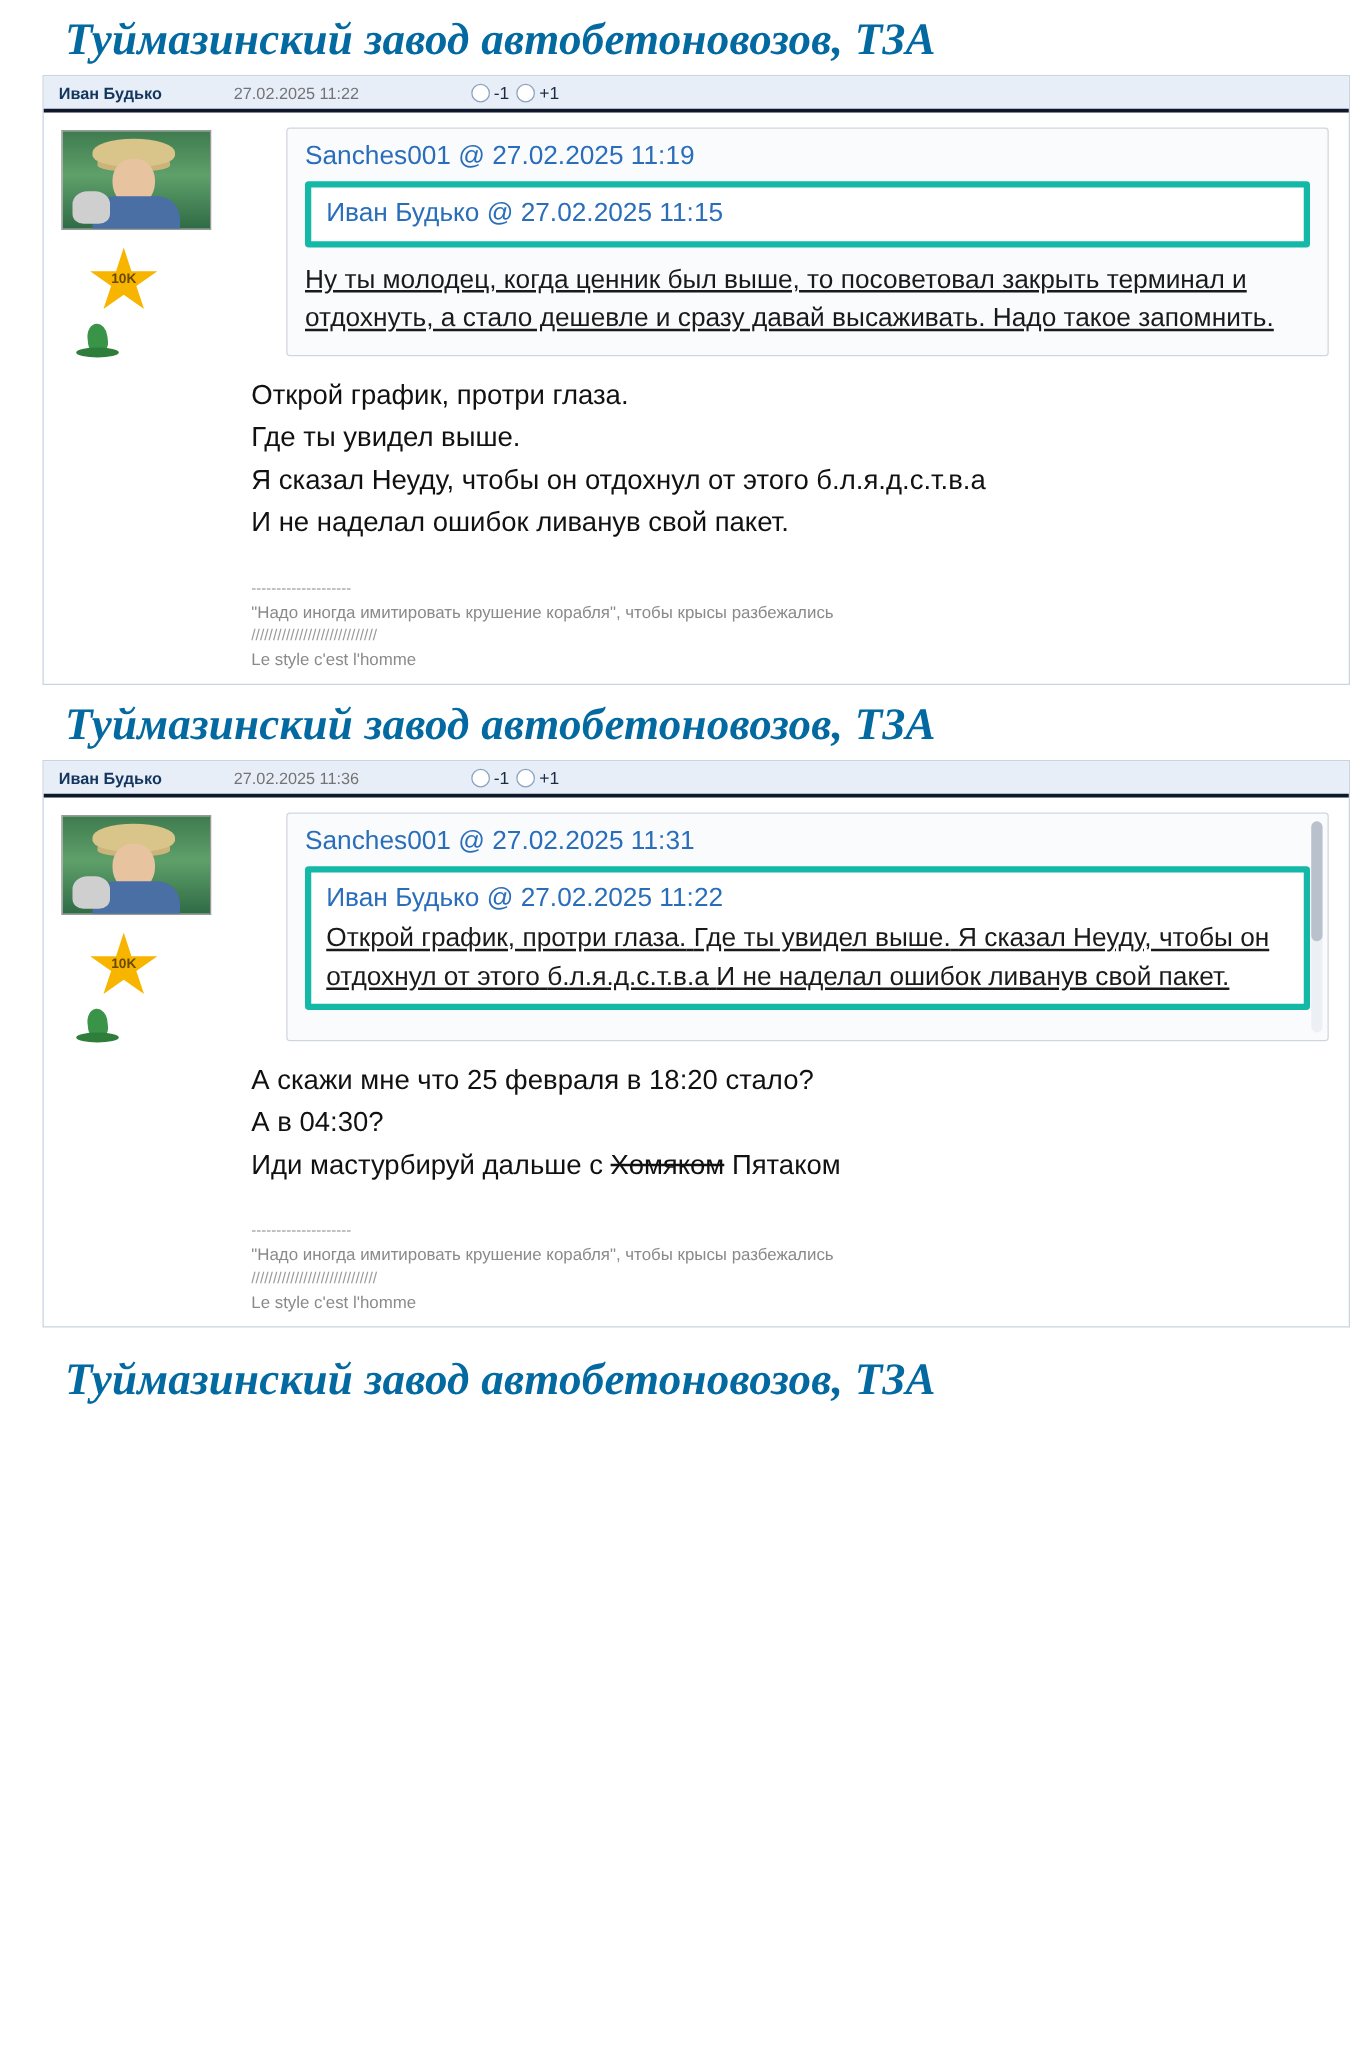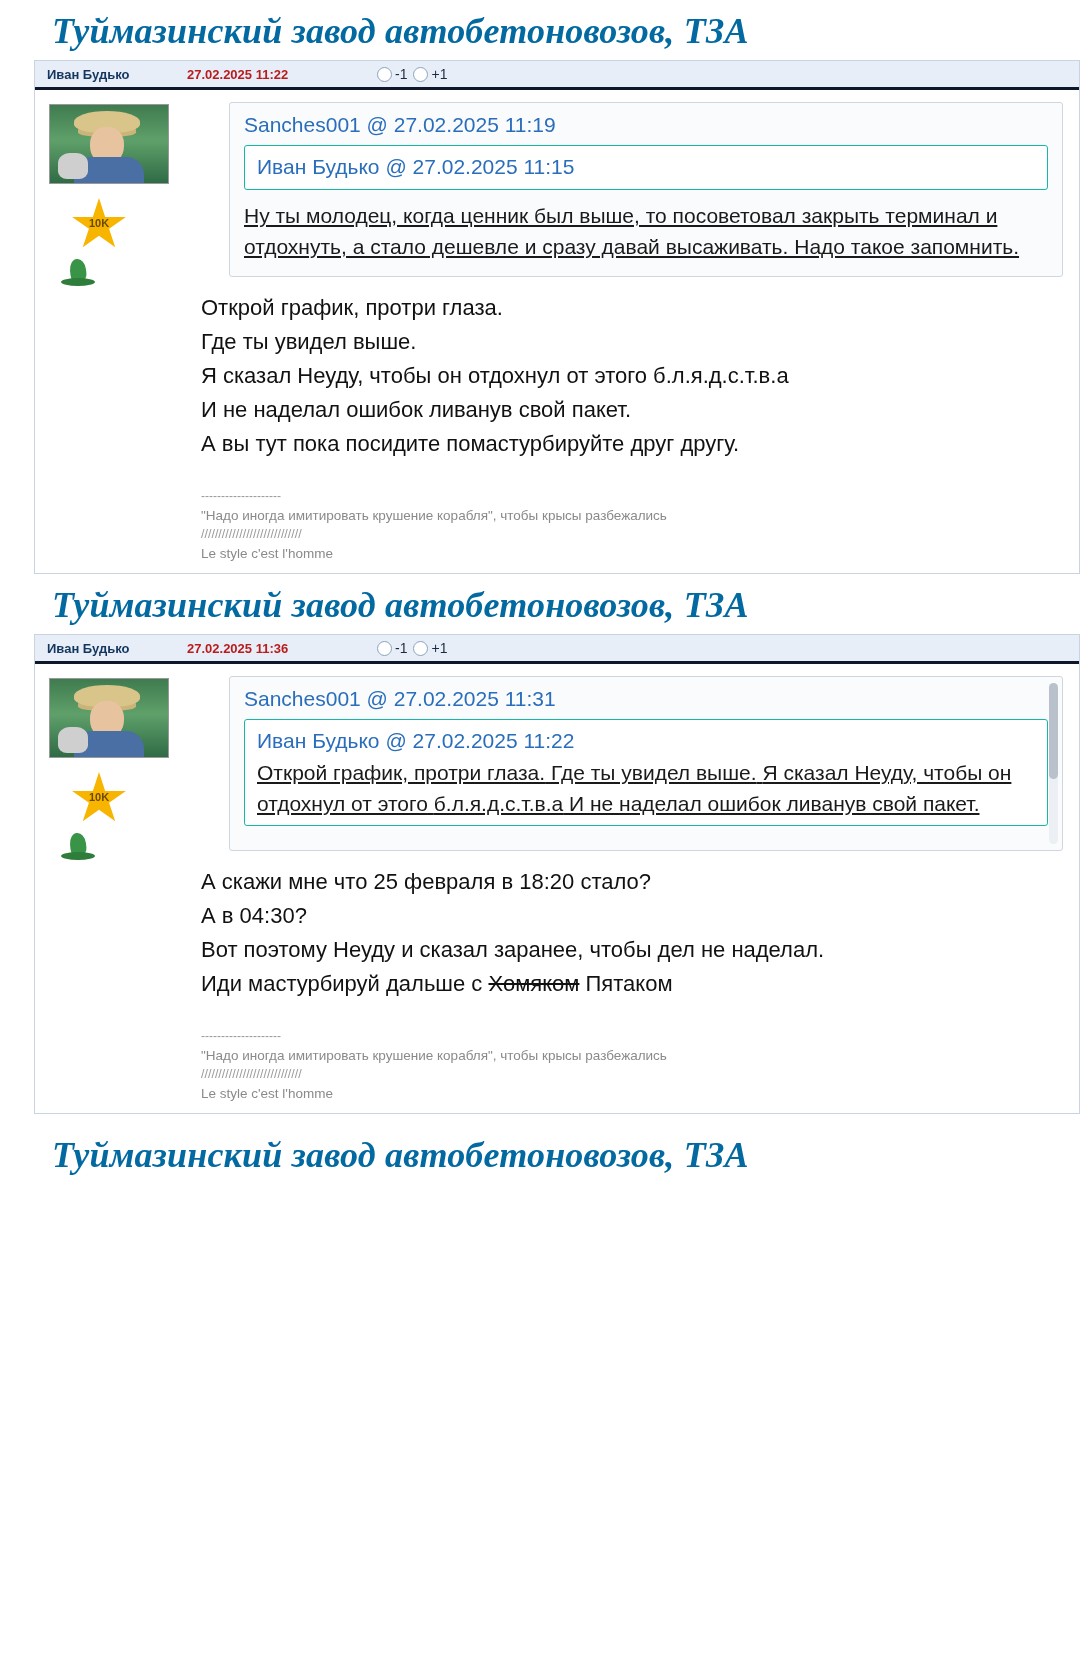--- a/index.html
+++ b/index.html
@@ -45,24 +45,23 @@
     font-size:13px;
   }
   .ph-author{
     font-weight:700;
     color:#13365e;
     padding-left:12px;
     width:140px;
     font-size:13px;
   }
   .ph-date{
-    color:#b91c1c;
+    color:#737373;
     font-size:13px;
     width:190px;
-    font-weight:bold;
   }
   .ph-votes{display:flex;align-items:center;gap:6px;font-size:14px;color:#22304a;}
   .vote{
     display:inline-flex;align-items:center;gap:3px;cursor:default;
   }
   .vote .circ{
     width:13px;height:13px;border-radius:50%;
     border:1px solid #8ba3c0;background:#fff;display:inline-block;
   }
   .vote .lbl{font-size:14px;color:#1b2a42;}
@@ -137,21 +136,21 @@
     padding:8px 14px 14px 14px;
     margin:0 0 14px 28px;
     position:relative;
   }
   .quote-head{
     color:#2a6ebb;
     font-size:21px;
     padding:2px 0 8px 0;
   }
   .quote-inner{
-    border:1px solid #14b8a6;
+    border:5px solid #14b8a6;
     background:#fff;
     border-radius:3px;
     padding:6px 12px;
     margin-bottom:10px;
   }
   .quote-inner .quote-head{font-size:21px;padding:3px 0 4px 0;}
   .quote-text{
     font-size:21px;
     line-height:31px;
     color:#1a1a1a;
@@ -248,21 +247,20 @@
           </div>
           <div class="quote-text">Ну ты молодец, когда ценник был выше, то посоветовал закрыть терминал и отдохнуть, а стало дешевле и сразу давай высаживать. Надо такое запомнить.</div>
         </div>
 
         <div class="msg">
           <span class="ln">Открой график, протри глаза.</span>
           <span class="ln">Где ты увидел выше.</span>
           <span class="ln">Я сказал Неуду, чтобы он отдохнул от этого б.л.я.д.с.т.в.а</span>
           <span class="ln">И не наделал ошибок ливанув свой пакет.</span>
           <span class="gap"></span>
-          <span class="ln">А вы тут пока посидите помастурбируйте друг другу.</span>
         </div>
 
         <div class="signature">
           <div class="dashes sig-line">--------------------</div>
           <div class="sig-quote sig-line">"Надо иногда имитировать крушение корабля", чтобы крысы разбежались</div>
           <div class="sig-slashes sig-line">/////////////////////////////</div>
           <div class="sig-fr sig-line">Le style c'est l'homme</div>
         </div>
       </div>
     </div>
@@ -318,21 +316,20 @@
               <span class="ln">Я сказал Неуду, чтобы он отдохнул от этого</span>
               <span class="ln">б.л.я.д.с.т.в.а</span>
               <span class="ln">И не наделал ошибок ливанув свой пакет.</span>
             </div>
           </div>
         </div>
 
         <div class="msg">
           <span class="ln">А скажи мне что 25 февраля в 18:20 стало?</span>
           <span class="ln">А в 04:30?</span>
-          <span class="ln">Вот поэтому Неуду и сказал заранее, чтобы дел не наделал.</span>
           <span class="ln">
             <span>Иди мастурбируй дальше с </span><s class="strike">Хомяком</s><span> Пятаком</span>
           </span>
         </div>
 
         <div class="signature">
           <div class="dashes sig-line">--------------------</div>
           <div class="sig-quote sig-line">"Надо иногда имитировать крушение корабля", чтобы крысы разбежались</div>
           <div class="sig-slashes sig-line">/////////////////////////////</div>
           <div class="sig-fr sig-line">Le style c'est l'homme</div>

